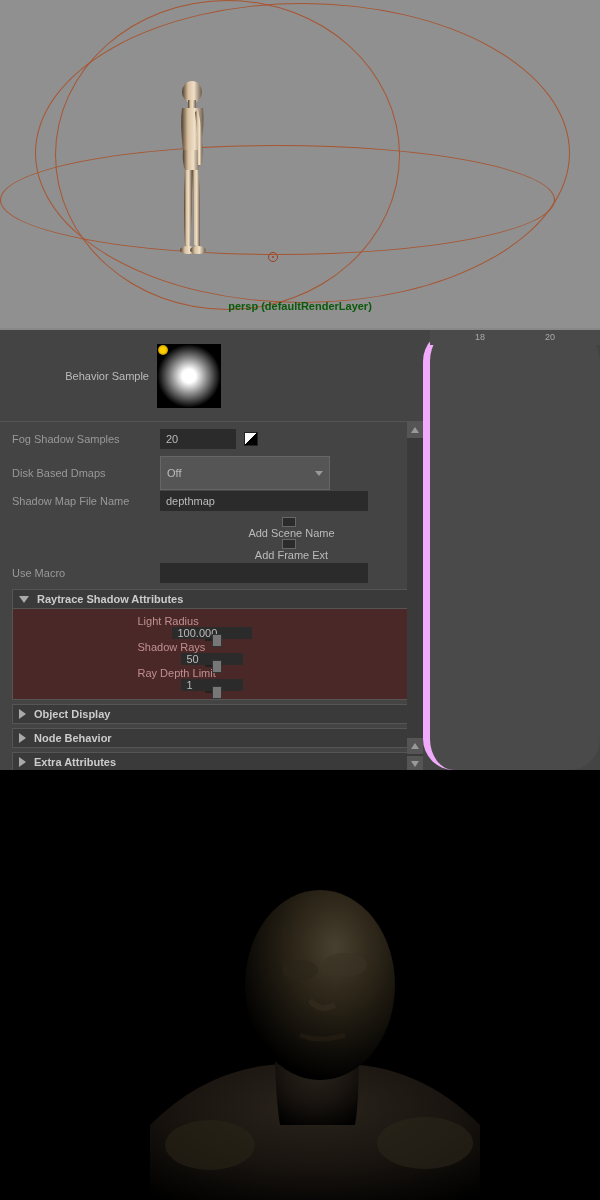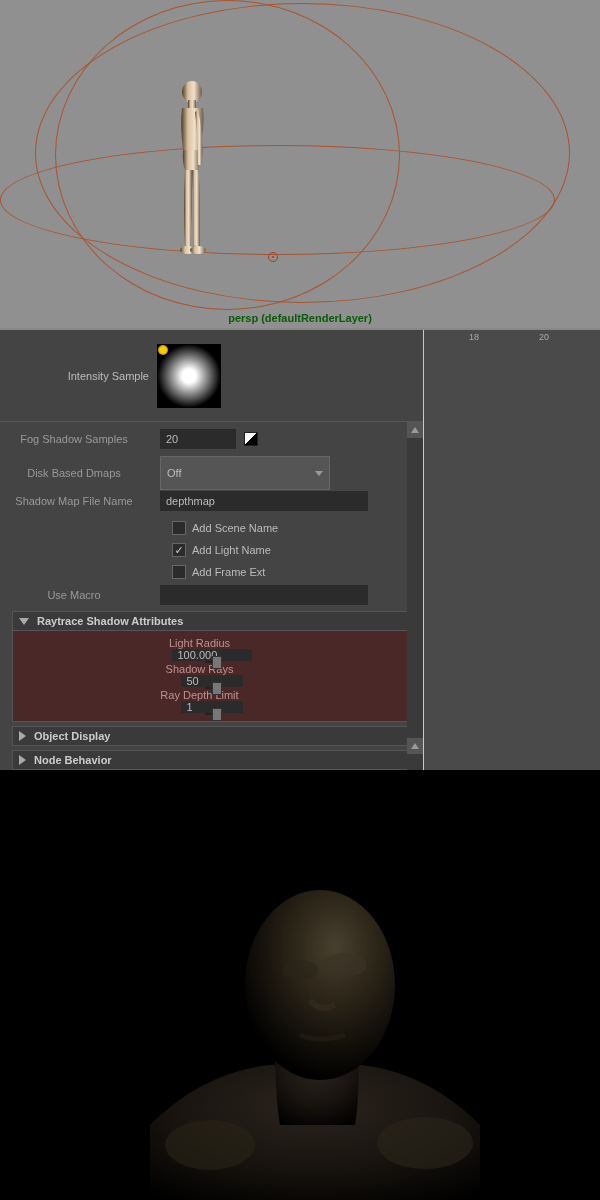--- a/index.html
+++ b/index.html
@@ -1,55 +1,55 @@
 <!DOCTYPE html>
 <html><head>
 <meta charset="utf-8">
 <style>
   * { box-sizing: border-box; margin: 0; padding: 0; font-family: Arial, sans-serif; }
   body { width: 600px; height: 1200px; background: #000; overflow: hidden; }
   
   
   .viewport { width: 600px; height: 330px; background: #909090; position: relative; border-bottom: 2px solid #888; }
-  .viewport-label { position: absolute; bottom: 4px; left: 50%; transform: translateX(-50%); font-size: 11px; color: #0a5a0a; font-weight: bold; }
+  .viewport-label { position: absolute; bottom: 16px; left: 50%; transform: translateX(-50%); font-size: 11px; color: #0a5a0a; font-weight: bold; }
   .pivot-marker { position: absolute; left: 268px; top: 252px; width: 10px; height: 10px; border: 1.5px solid #a04020; border-radius: 50%; }
   .pivot-marker::after { content: ''; position: absolute; left: 3px; top: 3px; width: 2px; height: 2px; background: #a04020; border-radius: 50%; }
   
   
   .figure { position: absolute; left: 170px; top: 80px; width: 50px; height: 175px; }
   .figure svg { width: 100%; height: 100%; }
   
   
   .wire-ring { position: absolute; border: 1px solid #a85530; border-radius: 50%; }
   .ring1 { width: 535px; height: 300px; left: 35px; top: 3px; }
   .ring2 { width: 345px; height: 310px; left: 55px; top: 0px; }
   .ring3 { width: 555px; height: 110px; left: 0; top: 145px; }
   
   
   .attr-panel { width: 600px; height: 440px; background: #444; display: flex; }
   .attr-main { width: 423px; height: 100%; background: #444; position: relative; }
-  .attr-side { flex: 1; background: #4a4a4a; border-left: 1px solid #f0abfc; }
+  .attr-side { flex: 1; background: #4a4a4a; border-left: 7px solid #f0abfc; border-radius: 31px; }
   .ruler { height: 15px; background: #4a4a4a; position: relative; font-size: 9px; color: #aaa; }
   .ruler span { position: absolute; top: 2px; }
   
   .intensity-row { height: 92px; display: flex; align-items: center; padding: 8px 0; border-bottom: 1px solid #555; }
   .intensity-label { width: 157px; text-align: right; font-size: 11px; color: #bbb; padding-right: 8px; }
   .light-swatch { width: 64px; height: 64px; background: radial-gradient(circle, #fff 0%, #fff 15%, #888 40%, #000 70%); position: relative; }
   .light-swatch::before { content: ''; position: absolute; left: 1px; top: 1px; width: 10px; height: 10px; background: radial-gradient(circle, #ffcc00 40%, #886600 100%); border-radius: 50%; }
   
   .attr-body { padding: 5px 12px 0 12px; position: relative; }
   .form-row { display: flex; align-items: center; height: 24px; margin-bottom: 4px; }
-  .form-label { width: 148px; text-align: center; font-size: 11px; color: #999; padding-right: 24px; }
+  .form-label { width: 148px; text-align: left; font-size: 11px; color: #999; padding-right: 24px; }
   .text-input { background: #2b2b2b; border: none; height: 20px; color: #bbb; font-size: 11px; padding: 0 6px; width: 76px; }
   .text-input.wide { width: 208px; }
   .color-swatch { width: 14px; height: 14px; background: linear-gradient(135deg, #fff 50%, #000 50%); margin-left: 8px; border: 1px solid #222; }
   .dropdown { width: 170px; height: 22px; background: #555; border: 1px solid #666; color: #bbb; font-size: 11px; padding: 16px 6px; display: flex; align-items: center; justify-content: space-between; }
   .dropdown .arrow { width: 0; height: 0; border-left: 4px solid transparent; border-right: 4px solid transparent; border-top: 5px solid #999; }
   
-  .checkbox-row { display: flex; align-items: center; height: 22px; padding-left: 160px; font-size: 11px; color: #bbb; }
+  .checkbox-row { display: flex; align-items: center; height: 22px; padding-left: 160px; font-size: 11px; color: #bbb; flex-direction: column; }
   .checkbox { width: 14px; height: 14px; background: #2b2b2b; margin-right: 6px; border: 1px solid #666; display: flex; align-items: center; justify-content: center; }
   .checkbox.checked::after { content: '✓'; color: #ccc; font-size: 11px; }
   
   .section-header { display: flex; align-items: center; height: 20px; background: #3a3a3a; border: 1px solid #555; font-size: 11px; color: #ccc; font-weight: bold; padding-left: 6px; margin-top: 4px; text-align: center; }
   .section-header .tri { margin-right: 8px; width: 0; height: 0; }
   .section-header .tri.open { border-left: 5px solid transparent; border-right: 5px solid transparent; border-top: 7px solid #aaa; }
   .section-header .tri.closed { border-top: 5px solid transparent; border-bottom: 5px solid transparent; border-left: 7px solid #aaa; }
   
   .raytrace-body { background: #4a2828; padding: 6px 4px; border: 1px solid #555; border-top: none; }
   .raytrace-body .form-row { margin-bottom: 2px; flex-direction: column; }
@@ -105,21 +105,21 @@
       <ellipse cx="28" cy="170" rx="8" ry="4" fill="url(#skin)"></ellipse>
     </svg>
   </div>
   <div class="pivot-marker"></div>
   <div class="viewport-label">persp (defaultRenderLayer)</div>
 </div>
 
 <div class="attr-panel">
   <div class="attr-main">
     <div class="intensity-row">
-      <div class="intensity-label">Intensity Sample</div>
+      <div class="intensity-label">Behavior Sample</div>
       <div class="light-swatch"></div>
     </div>
 
     <div class="attr-body">
       <div class="form-row">
         <div class="form-label">Fog Shadow Samples</div>
         <input class="text-input" value="20" style="">
         <div class="color-swatch"></div>
       </div>
 
@@ -132,24 +132,20 @@
       </div>
 
       <div class="form-row">
         <div class="form-label">Shadow Map File Name</div>
         <input class="text-input wide" value="depthmap" style="">
       </div>
 
       <div class="checkbox-row">
         <div class="checkbox"></div>
         <span>Add Scene Name</span>
-      </div>
-      <div class="checkbox-row">
-        <div class="checkbox checked"></div>
-        <span>Add Light Name</span>
       </div>
       <div class="checkbox-row">
         <div class="checkbox"></div>
         <span>Add Frame Ext</span>
       </div>
 
       <div class="form-row">
         <div class="form-label">Use Macro</div>
         <input class="text-input wide" style="">
       </div>

